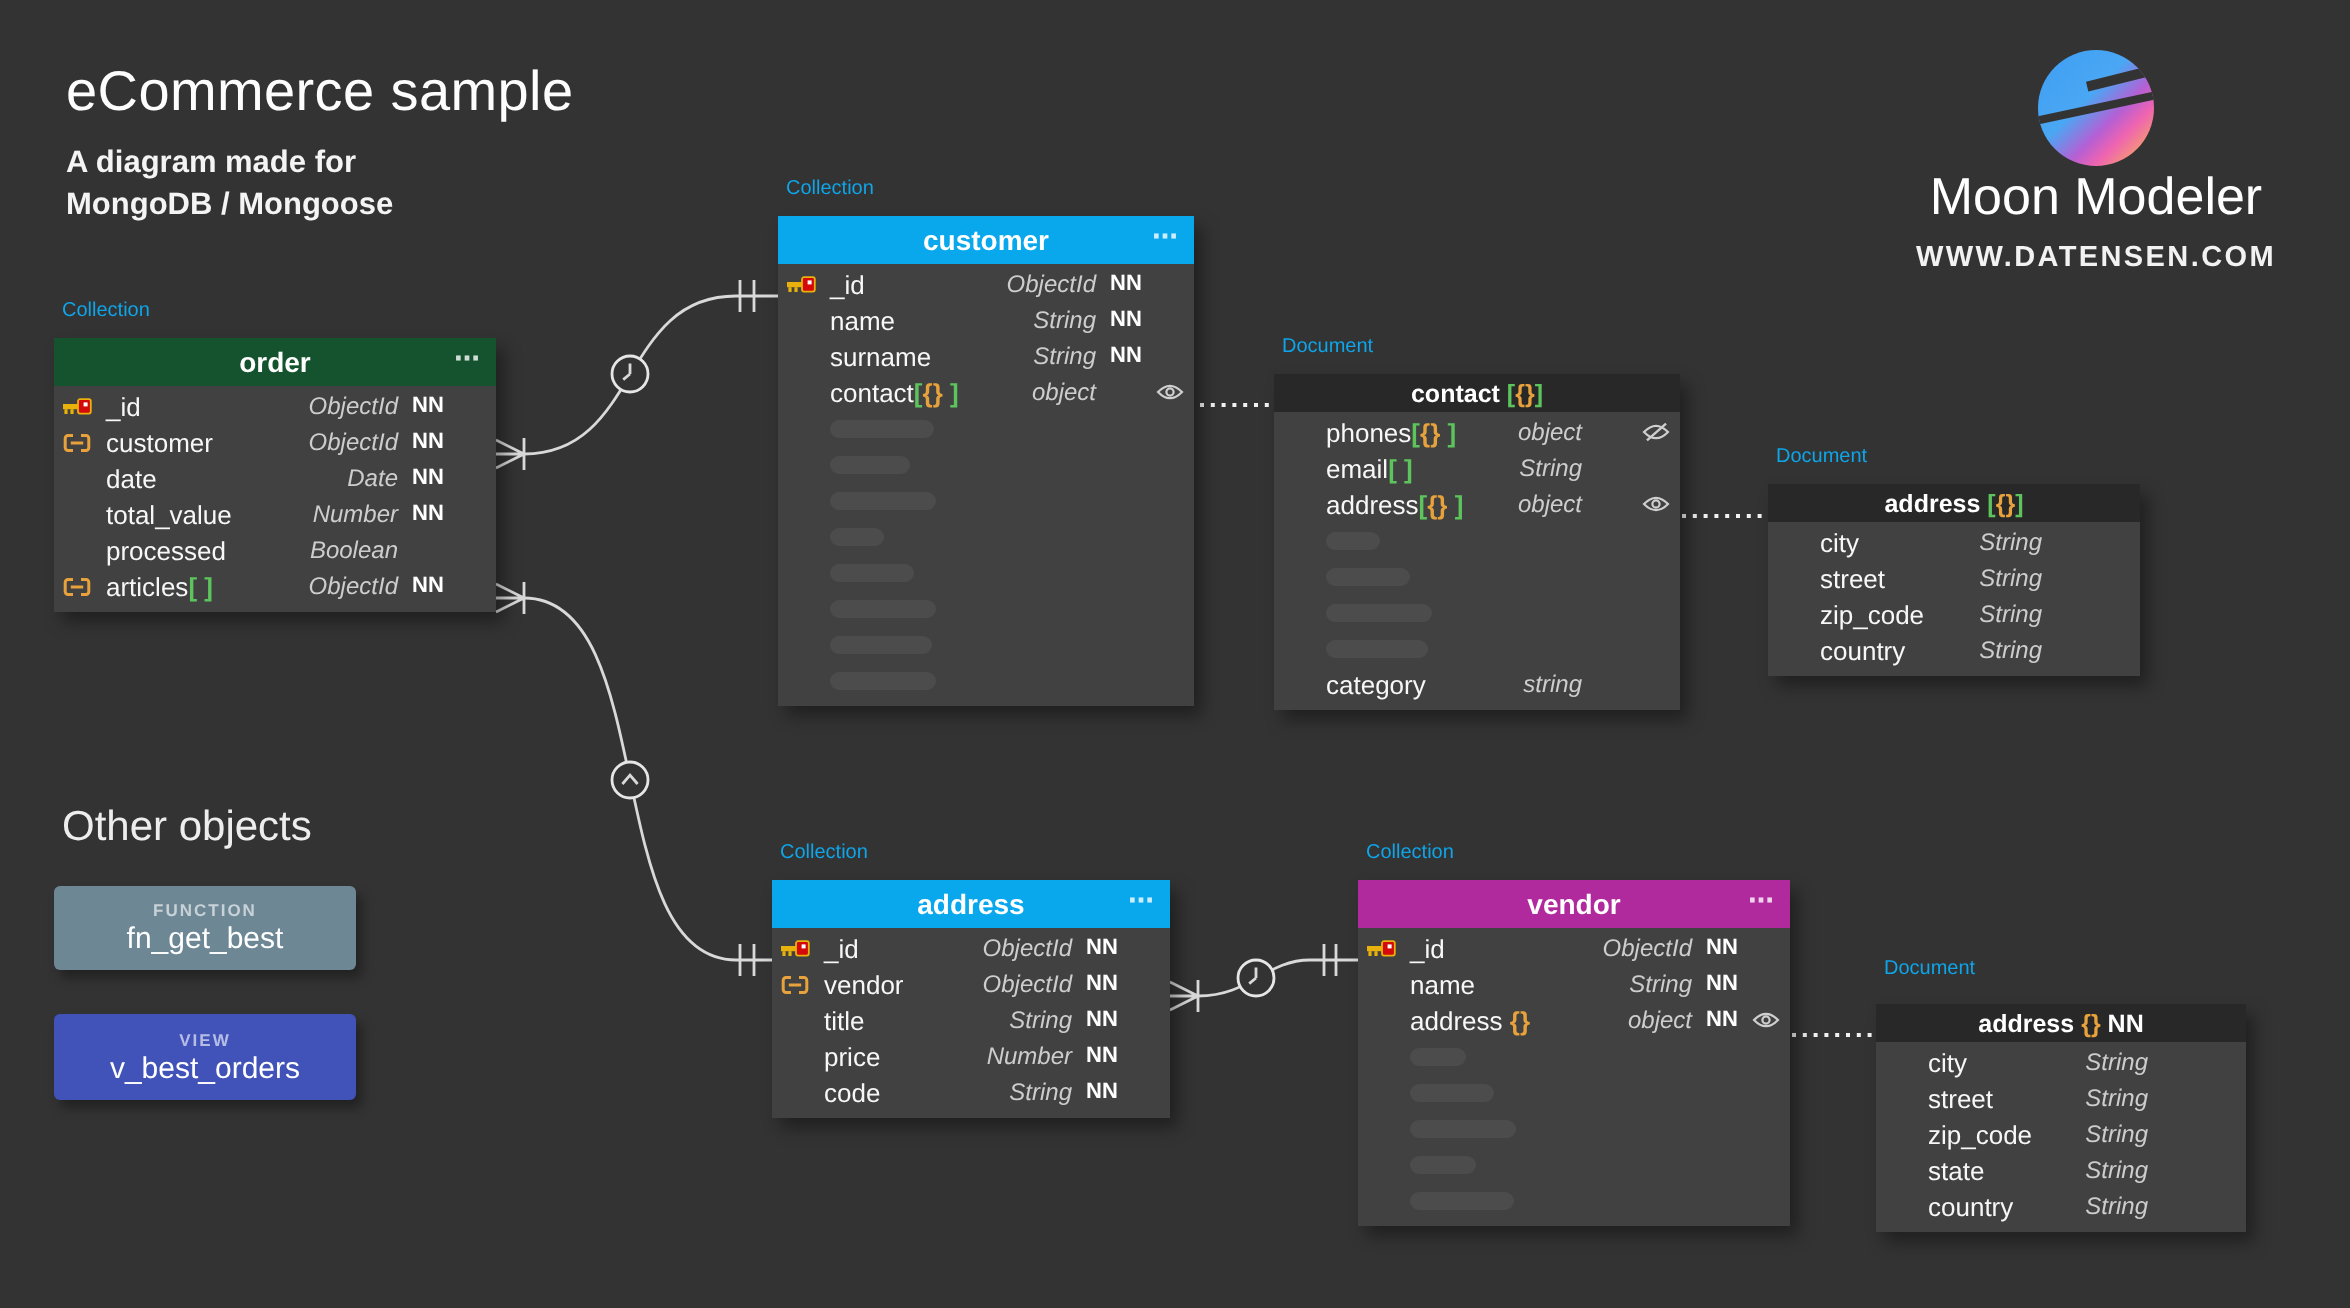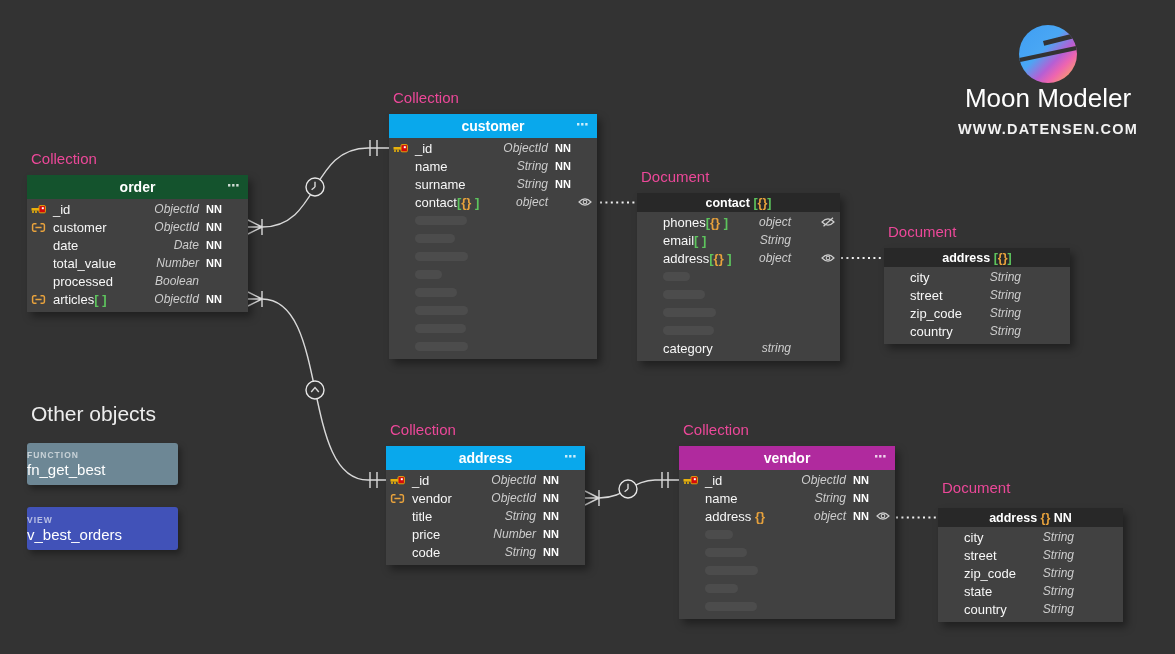--- a/index.html
+++ b/index.html
@@ -18,28 +18,28 @@
     background:linear-gradient(135deg,#3f9ef3 0%,#4aa7f4 42%,#b65fd4 62%,#ee64b0 74%,#f9b257 95%);}
   .logo .slash{position:absolute;background:#333333;}
   .logo .s1{width:40px;height:5px;left:24px;top:11px;transform:rotate(-14deg);}
   .logo .s2{width:74px;height:4px;left:-8px;top:27px;transform:rotate(-12deg);}
   .brand-name{font-size:26px;font-weight:400;color:#ffffff;}
   .brand-site{margin-top:7px;font-size:14.5px;font-weight:700;letter-spacing:1.2px;color:#f2f2f2;}
 
   
   .other-heading{position:absolute;left:31px;top:402px;font-size:21px;color:#ededed;font-weight:400;}
   .obj-box{position:absolute;left:27px;width:151px;height:42px;border-radius:3px;
-    display:flex;flex-direction:column;align-items:flex-start;justify-content:center;
+    display:flex;flex-direction:column;align-items:center;justify-content:center;
     box-shadow:3px 4px 6px rgba(0,0,0,.35);cursor:default;}
   .obj-type{font-size:8.5px;font-weight:700;letter-spacing:1px;color:rgba(255,255,255,.62);}
   .obj-name{font-size:15px;color:#ffffff;margin-top:1px;}
 
   
   .tblwrap{position:absolute;z-index:2;}
-  .tlabel{color:#ec4899;font-size:15px;margin:0 0 8px 4px;}
+  .tlabel{color:#0ea5e9;font-size:10px;margin:0 0 8px 4px;}
   .tbox{box-shadow:4px 5px 8px rgba(0,0,0,.38);background:#414141;padding-bottom:4px;}
   .thead{position:relative;height:24px;display:flex;align-items:center;justify-content:center;
     color:#fff;font-size:14px;font-weight:700;}
   .thead.doc{height:19px;font-size:12.5px;font-weight:600;align-items:center;}
   .tmenu{position:absolute;right:7px;top:50%;transform:translateY(-58%);
     font-size:13px;letter-spacing:1px;color:rgba(255,255,255,.8);cursor:pointer;}
   .tbody{padding-top:1px;}
   .row{display:flex;align-items:center;height:18px;padding-left:2px;padding-right:2px;}
   .c-ic{width:24px;display:flex;align-items:center;padding-left:2px;flex:none;}
   .c-name{flex:1;font-size:13px;color:#f7f7f7;white-space:nowrap;}
@@ -87,20 +87,27 @@
       <g>
         <circle cx="628" cy="489" r="9"></circle>
         <path d="M628 489 L628 483.8 M628 489 L624.6 491.8"></path>
       </g>
     </g>
     <path class="dot" d="M600 202.5 L637 202.5"></path>
     <path class="dot" d="M841 258 L884 258"></path>
     <path class="dot" d="M896 517.5 L938 517.5"></path>
   </svg>
 
+  <div class="diagram-title">
+    <h1>eCommerce sample</h1>
+    <div class="diagram-sub">
+      <div>A diagram made for</div>
+      <div>MongoDB / Mongoose</div>
+    </div>
+  </div>
 
   <div class="branding">
     <div class="logo">
       <div class="slash s1"></div>
         <div class="slash s2"></div>
     </div>
     <div class="brand-name">Moon Modeler</div>
     <div class="brand-site">WWW.DATENSEN.COM</div>
   </div>
 

